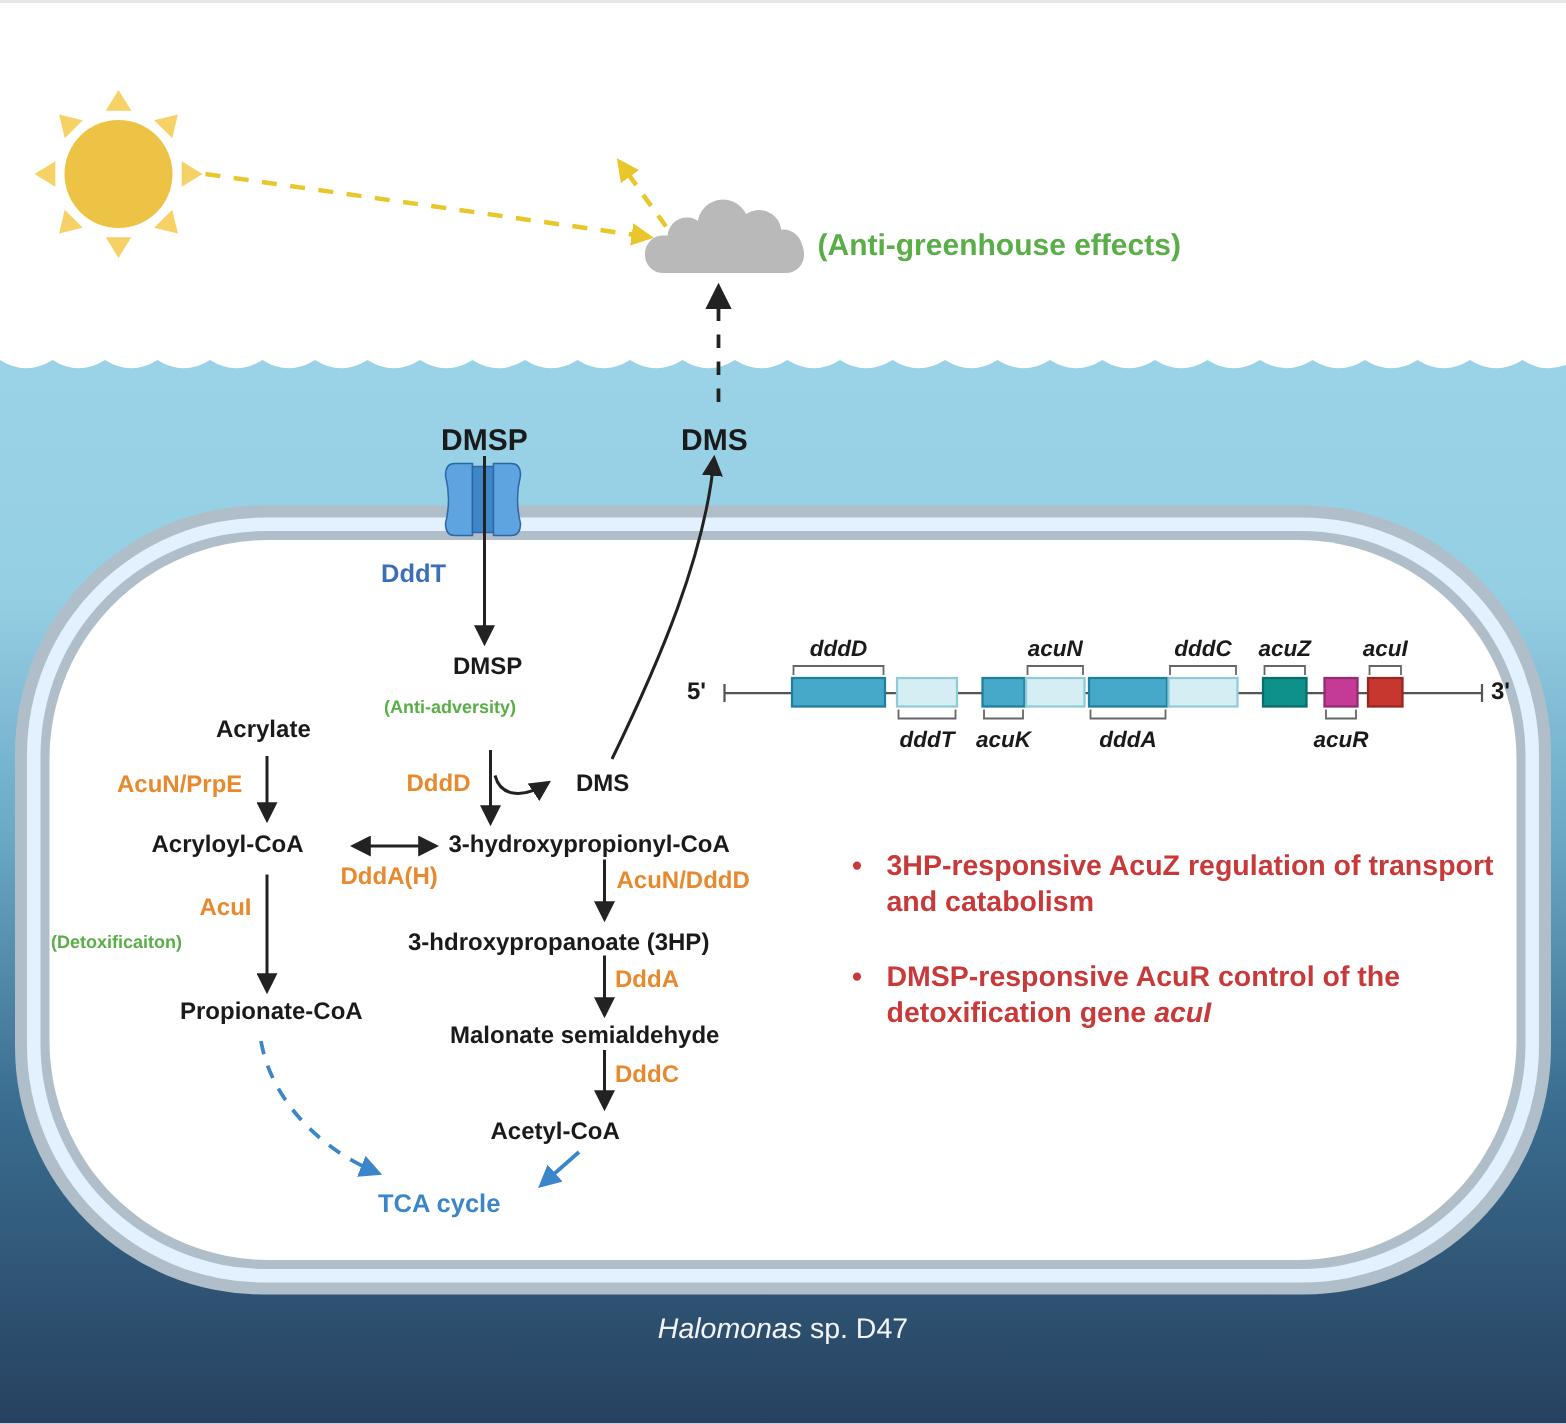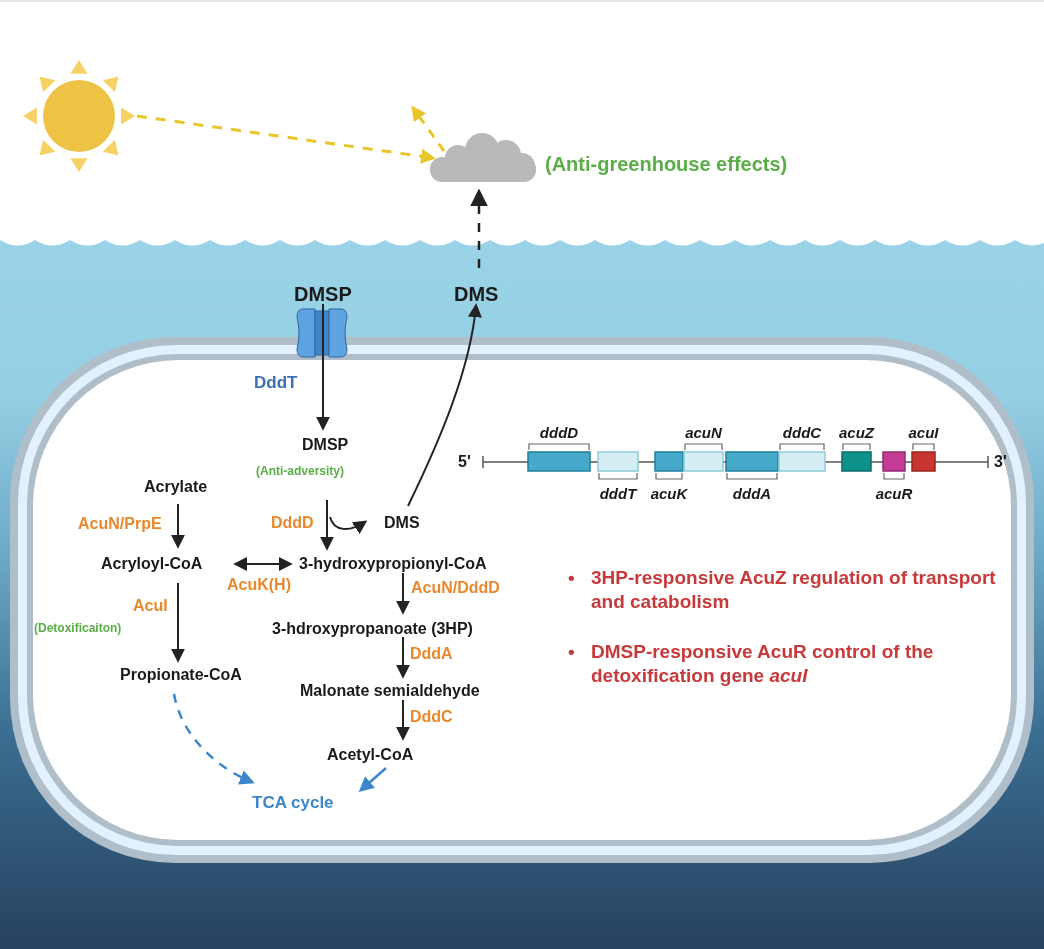--- a/index.html
+++ b/index.html
@@ -138,21 +138,21 @@
   <div class="lbl blu" style="left:254px;top:374px;">DddT</div>
 
   <div class="lbl blk" style="left:302px;top:437px;">DMSP</div>
   <div class="lbl grn" style="left:256px;top:465px;">(Anti-adversity)</div>
   <div class="lbl org" style="left:271px;top:515px;">DddD</div>
   <div class="lbl blk" style="left:384px;top:515px;">DMS</div>
 
   <div class="lbl blk" style="left:144px;top:479px;">Acrylate</div>
   <div class="lbl org" style="left:68px;top:516px;margin-left:10px;">AcuN/PrpE</div>
   <div class="lbl blk" style="left:101px;top:556px;">Acryloyl-CoA</div>
-  <div class="lbl org" style="left:227px;top:577px;">AcuK(H)</div>
+  <div class="lbl org" style="left:227px;top:577px;">DddA(H)</div>
   <div class="lbl blk" style="left:299px;top:556px;text-align:right;">3-hydroxypropionyl-CoA</div>
   <div class="lbl org" style="left:133px;top:598px;">AcuI</div>
   <div class="lbl grn" style="left:34px;top:622px;">(Detoxificaiton)</div>
   <div class="lbl org" style="left:411px;top:580px;">AcuN/DddD</div>
   <div class="lbl blk" style="left:272px;top:621px;">3-hdroxypropanoate (3HP)</div>
   <div class="lbl blk" style="left:120px;top:667px;">Propionate-CoA</div>
   <div class="lbl org" style="left:410px;top:646px;">DddA</div>
   <div class="lbl blk" style="left:300px;top:683px;">Malonate semialdehyde</div>
   <div class="lbl org" style="left:410px;top:709px;">DddC</div>
   <div class="lbl blk" style="left:327px;top:747px;">Acetyl-CoA</div>
@@ -170,13 +170,14 @@
       <div class="lbl gene" style="top: 425px; left: 856.5px; transform: translateX(-50%);">acuZ</div>
       <div class="lbl gene" style="top: 486px; left: 894px; transform: translateX(-50%);">acuR</div>
       <div class="lbl gene" style="top: 425px; left: 923.5px; transform: translateX(-50%);">acuI</div>
     </div>
 
   <ul class="bullets">
     <li><span>3HP-responsive AcuZ regulation of transport and catabolism</span></li>
     <li><span>DMSP-responsive AcuR control of the detoxification gene </span><i>acuI</i></li>
   </ul>
 
+  <div class="caption"><span class="it">Halomonas</span><span> sp. D47</span></div>
 </div>
 
 </body></html>

